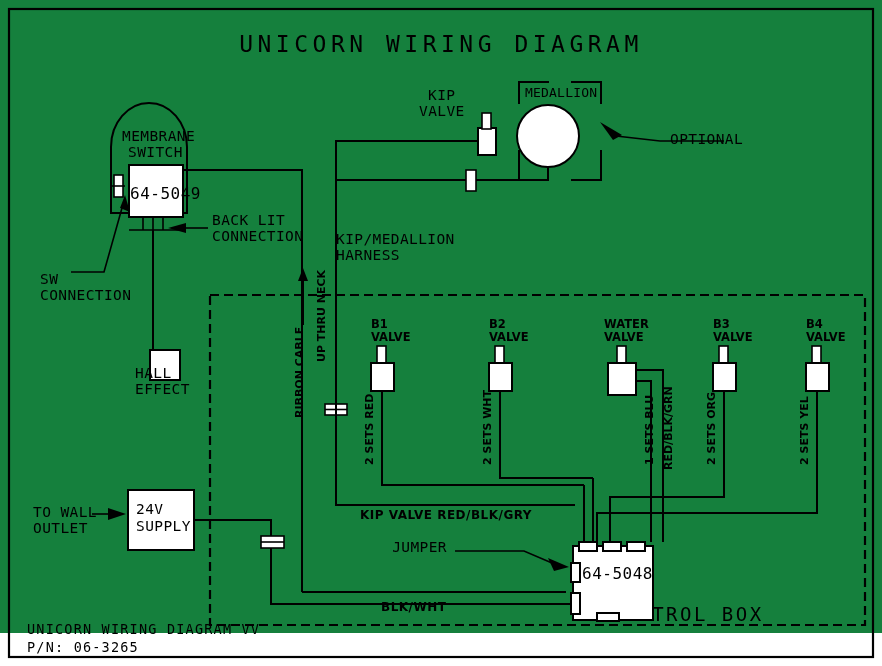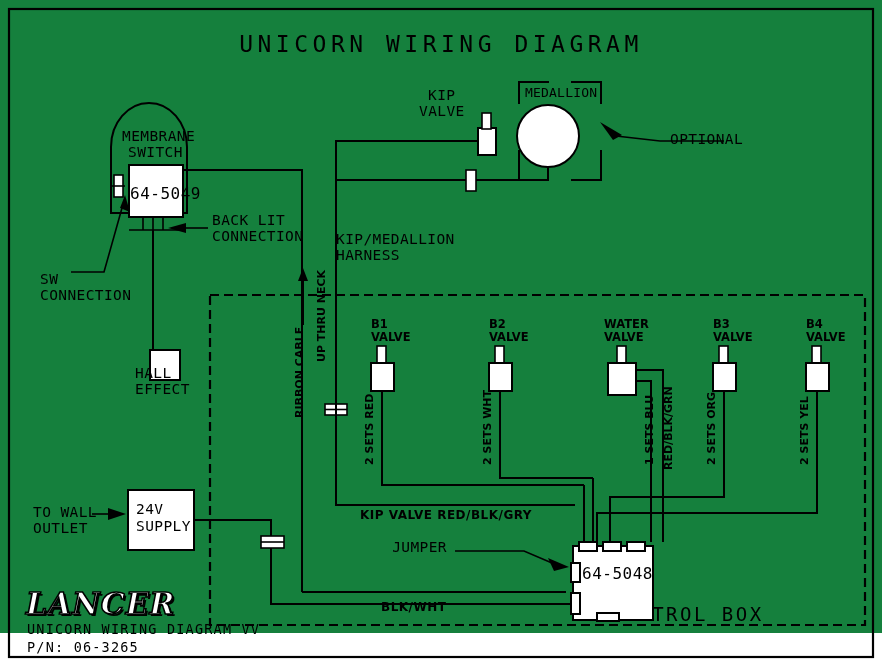--- a/index.html
+++ b/index.html
@@ -180,20 +180,19 @@
 
     <line class="ln" x1="584" y1="485" x2="584" y2="542"></line>
     <line class="ln" x1="593" y1="478" x2="593" y2="542"></line>
     <line class="ln" x1="610" y1="540" x2="610" y2="542"></line>
     <line class="ln" x1="597" y1="540" x2="597" y2="542"></line>
     <line class="ln" x1="651" y1="540" x2="651" y2="542"></line>
     <line class="ln" x1="663" y1="540" x2="663" y2="542"></line>
 
   </svg>
 
-  <div id="logo">LANCER</div>
 
   <svg width="882" height="666" style="position:absolute;top:0;left:0;pointer-events:none;">
     <text class="t-foot" x="27" y="634">UNICORN WIRING DIAGRAM VV</text>
     <text class="t-foot" x="27" y="652">P/N: 06-3265</text>
   </svg>
 
 </div>
 
 </body></html>

